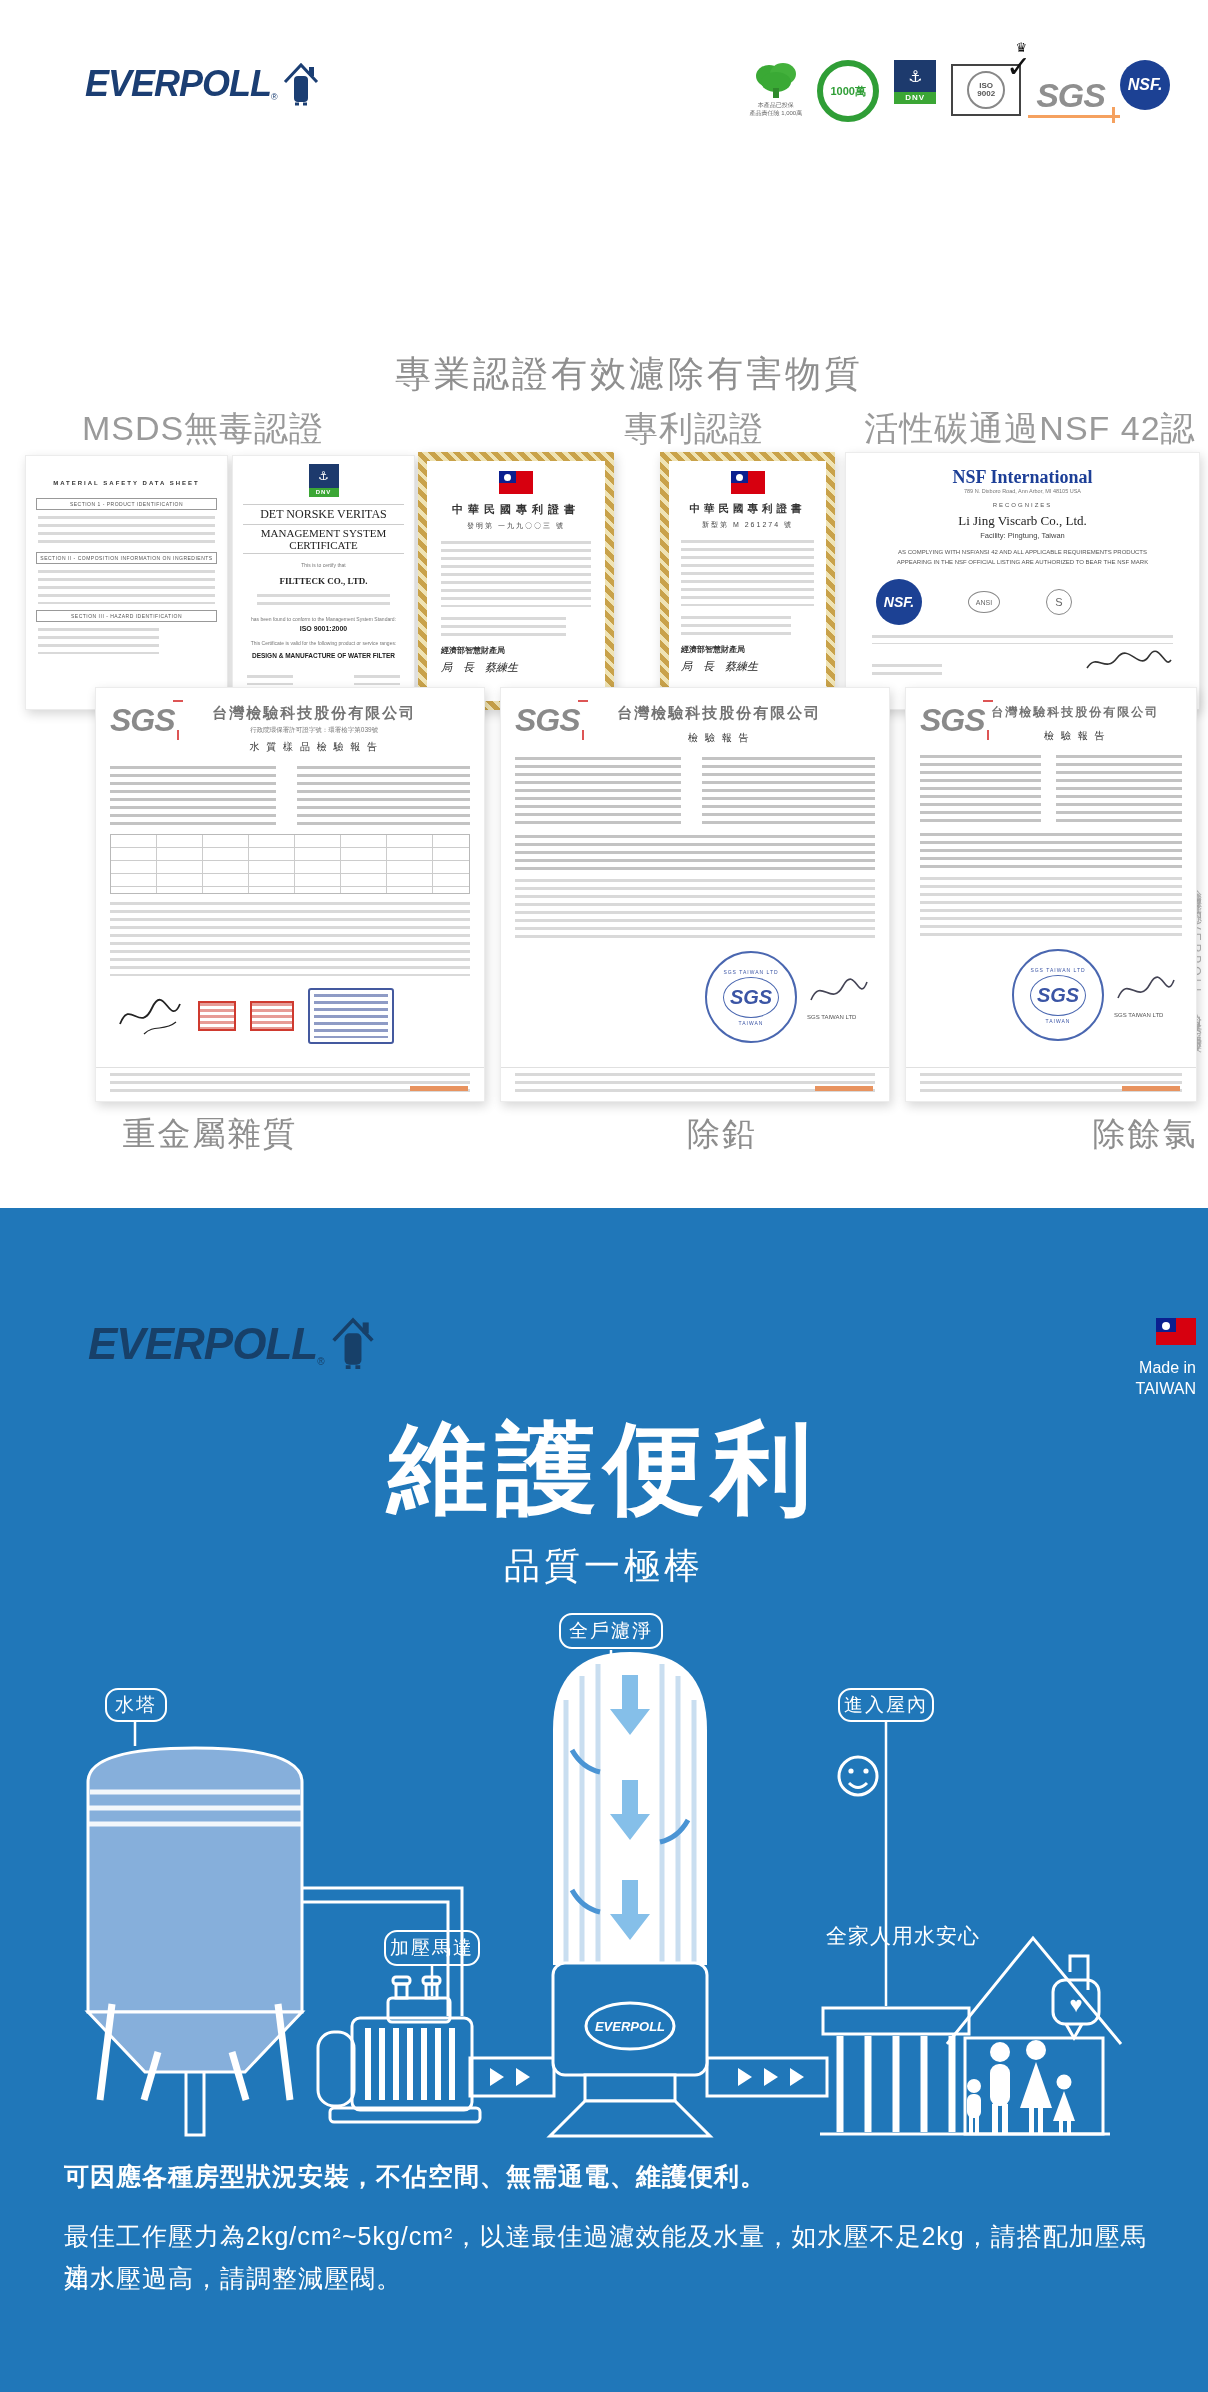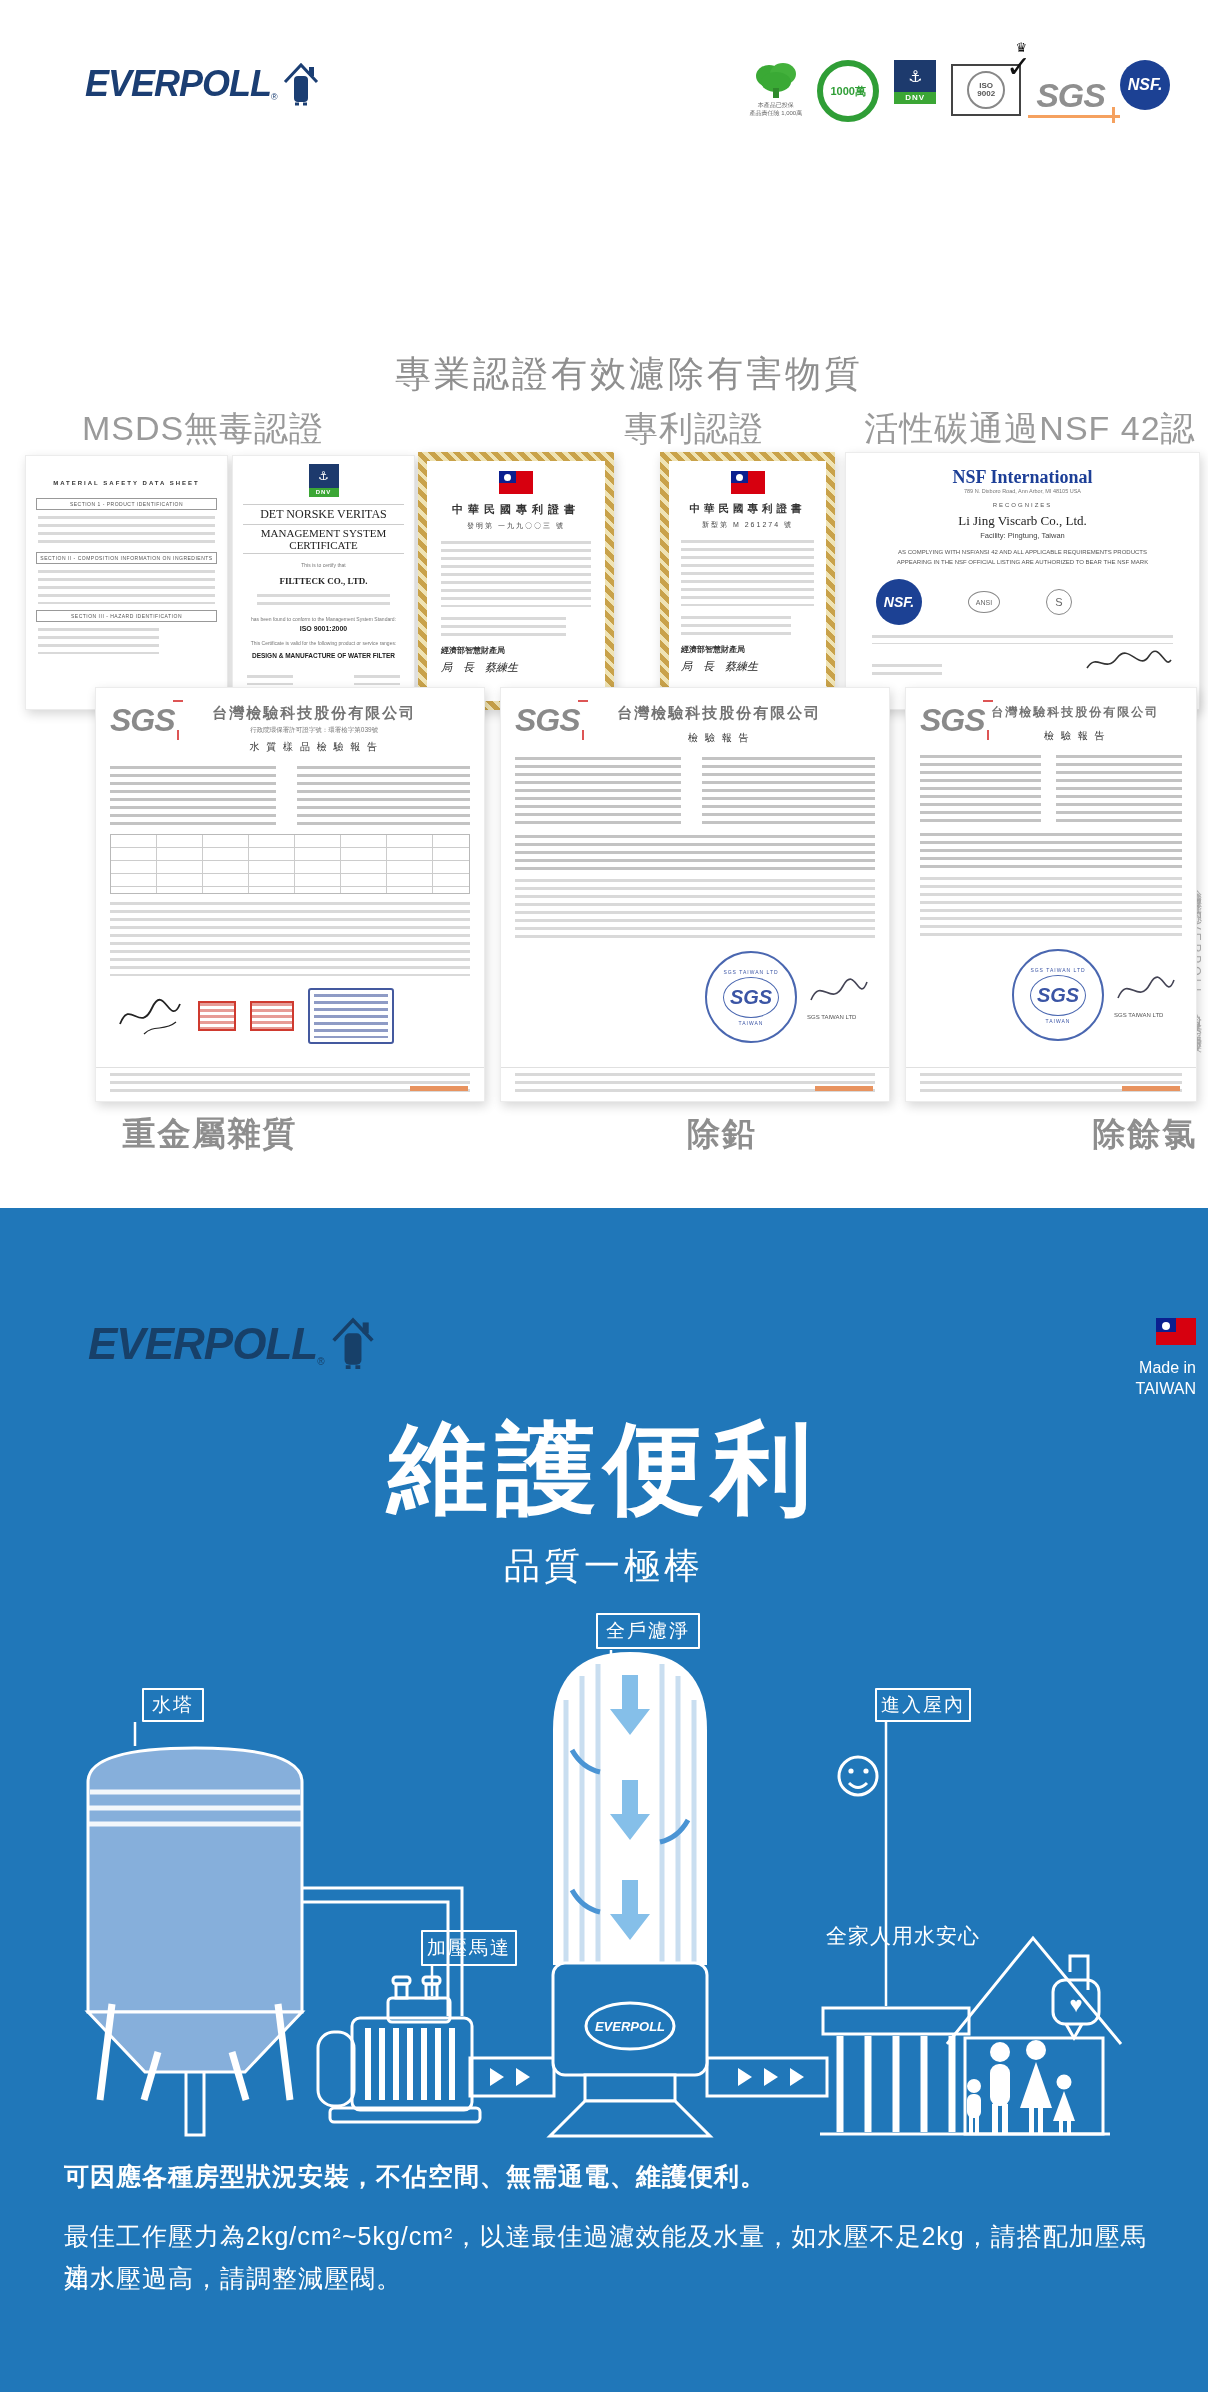--- a/index.html
+++ b/index.html
@@ -68,37 +68,37 @@
         background:repeating-linear-gradient(to bottom,rgba(207,58,47,.5) 0 3px,rgba(0,0,0,0) 3px 6px);}
   .bluestamp{width:86px;height:56px;border:2.5px solid #44599f;border-radius:3px;padding:4px;box-sizing:border-box;}
   .bluestamp .bs{height:100%;background:repeating-linear-gradient(to bottom,rgba(68,89,159,.6) 0 3px,rgba(0,0,0,0) 3px 7px);}
   .roundstamp{width:92px;height:92px;border:2.5px solid #4a67b0;border-radius:50%;display:flex;flex-direction:column;
               align-items:center;justify-content:center;color:#3b55a5;box-sizing:border-box;}
   .roundstamp .rs-top{font-size:5px;letter-spacing:1px;}
   .roundstamp .rs-sgs{font-size:20px;font-weight:bold;font-style:italic;border:1.5px solid #4a67b0;border-radius:50%;
                       padding:8px 6px;margin:2px 0;}
   .rep-foot{position:absolute;left:0;bottom:0;width:100%;border-top:1px solid #e0e0e0;padding:5px 14px 8px;box-sizing:border-box;}
   .orange-bar{position:absolute;right:16px;bottom:10px;width:58px;height:5px;background:#e8935f;}
-  .rep-label{position:absolute;color:#8e8e8e;font-size:33px;letter-spacing:2px;text-align:center;font-weight:bold;}
+  .rep-label{position:absolute;color:#8e8e8e;font-size:33px;letter-spacing:2px;text-align:center;}
 
   .side-note{position:absolute;right:4px;top:880px;height:310px;writing-mode:vertical-rl;
              color:#b3b3b3;font-size:12px;letter-spacing:3px;}
 
   
   .blue-sec{position:absolute;left:0;top:1208px;width:1208px;height:1184px;background:#2077b9;}
   .brand2{position:absolute;left:88px;top:1322px;display:flex;align-items:flex-start;color:#174069;}
   .brand2 .bt{font-size:44px;font-weight:900;font-style:italic;letter-spacing:-1px;line-height:1;}
   .brand2 .reg{font-size:10px;margin-top:34px;}
   .brand2 svg{margin-left:5px;margin-top:-8px;}
   .made{position:absolute;right:12px;top:1318px;width:90px;text-align:right;color:#fff;font-size:16px;line-height:1.35;}
   .made .flag{display:inline-block;width:40px;height:27px;margin-bottom:6px;}
   .blue-title{position:absolute;left:0;top:1418px;width:100%;text-align:center;color:#fff;font-size:100px;font-weight:700;letter-spacing:8px;line-height:1;}
   .blue-sub{position:absolute;left:0;top:1542px;width:100%;text-align:center;color:#fff;font-size:36px;letter-spacing:4px;}
-  .dlabel{position:absolute;border:2px solid #fff;border-radius:1px;color:#fff;font-size:19px;
-          display:flex;align-items:center;justify-content:center;letter-spacing:2px;box-sizing:border-box;margin-left:37px;}
+  .dlabel{position:absolute;border:2px solid #fff;border-radius:13px;color:#fff;font-size:19px;
+          display:flex;align-items:center;justify-content:center;letter-spacing:2px;box-sizing:border-box;}
   .fam-note{position:absolute;left:826px;top:1922px;color:#fff;font-size:21px;letter-spacing:1px;}
   .note{position:absolute;left:64px;color:#fff;font-size:25px;letter-spacing:1px;line-height:1.6;}
 </style>
 </head>
 <body>
 
 <div class="page">
 
   <div class="brand">
     <span class="bt">EVERPOLL</span>

